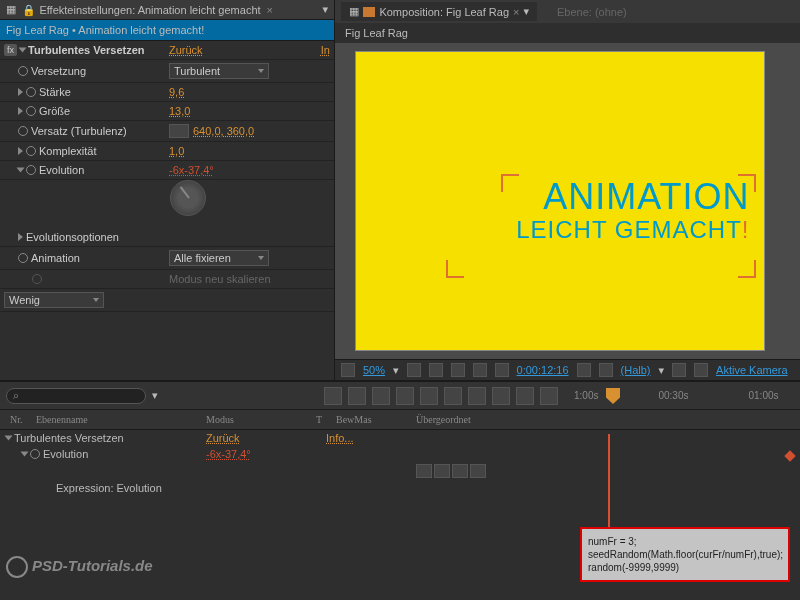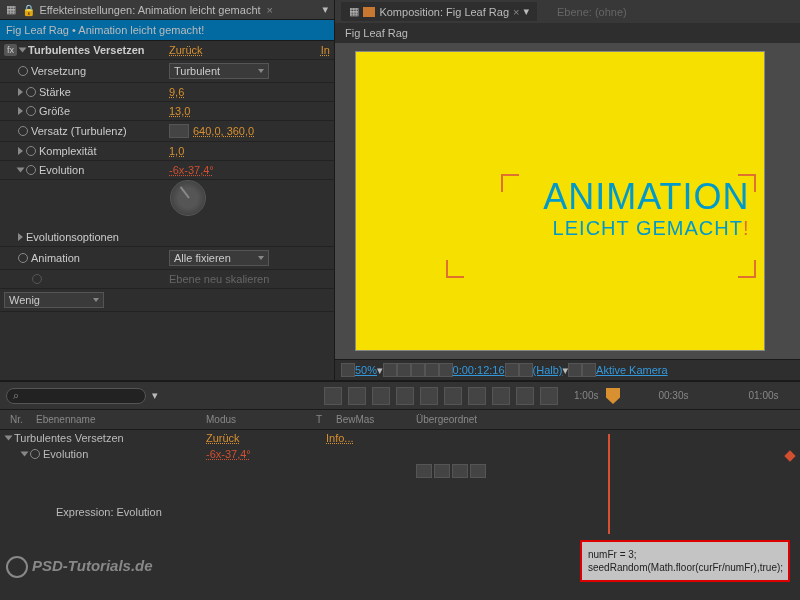--- a/index.html
+++ b/index.html
@@ -25,36 +25,36 @@
 .right-panel { flex: 1; display: flex; flex-direction: column; background: #262626; }
 .comp-tabs { display: flex; background: #383838; padding: 2px 6px; gap: 12px; }
 .comp-tab { padding: 3px 8px; display: flex; align-items: center; gap: 4px; }
 .comp-tab.active { background: #2e2e2e; }
 .folder-icon { width: 12px; height: 10px; background: #c87830; display: inline-block; }
 .x-close { color: #888; cursor: pointer; }
 .subtab { padding: 4px 10px; background: #2e2e2e; }
 .viewport { flex: 1; background: #4a4a4a; display: flex; justify-content: center; padding: 8px 24px 0 8px; }
 .canvas { width: 410px; height: 300px; background: #f5e000; position: relative; border: 1px solid #888; }
 .anim-text { position: absolute; color: #0099cc; font-size: 36px; font-weight: 400; letter-spacing: 1px; text-align: right; right: 14px; top: 125px; line-height: 1.1; font-family: 'Arial Narrow', sans-serif; }
-.anim-text .line2 { font-size: 20px; }
+.anim-text .line2 { font-size: 24px; }
 .anim-text .excl { color: #e07030; }
 .bracket-tl { position: absolute; top: 122px; left: 145px; width: 18px; height: 18px; border-top: 2px solid #e07030; border-left: 2px solid #e07030; }
 .bracket-tr { position: absolute; top: 122px; right: 8px; width: 18px; height: 18px; border-top: 2px solid #e07030; border-right: 2px solid #e07030; }
 .bracket-bl { position: absolute; top: 208px; left: 90px; width: 18px; height: 18px; border-bottom: 2px solid #e07030; border-left: 2px solid #e07030; }
 .bracket-br { position: absolute; top: 208px; right: 8px; width: 18px; height: 18px; border-bottom: 2px solid #e07030; border-right: 2px solid #e07030; }
-.viewport-bar { display: flex; align-items: center; padding: 3px 6px; background: #2e2e2e; border-top: 1px solid #1a1a1a; }
+.viewport-bar { display: flex; align-items: center; padding: 3px 6px; gap: 8px; background: #2e2e2e; border-top: 1px solid #1a1a1a; }
 .vb-item { color: #3399dd; text-decoration: underline; }
 .vb-icon { width: 14px; height: 14px; background: #444; border: 1px solid #555; display: inline-block; }
 .timeline { flex: 1; display: flex; flex-direction: column; background: #2e2e2e; border-top: 2px solid #1a1a1a; }
 .tl-toolbar { display: flex; align-items: center; padding: 4px 6px; gap: 6px; background: #333; border-bottom: 1px solid #1a1a1a; }
 .search-box { background: #222; border: 1px solid #555; border-radius: 8px; width: 140px; height: 16px; padding: 0 6px; color: #888; position: relative; }
 .search-box::before { content: '⌕'; color: #888; margin-right: 4px; }
 .tl-icon { width: 18px; height: 18px; background: #444; border: 1px solid #555; display: inline-block; }
 .tl-headers { display: flex; padding: 2px 6px; background: #333; border-bottom: 1px solid #1a1a1a; font-size: 10px; color: #888; }
-.tlh-col { padding: 2px 4px; }
+.tlh-col { padding: 2px 4px; font-family: Liberation Serif, serif; }
 .tl-row { display: flex; align-items: center; padding: 2px 6px; }
 .tl-name { flex: 0 0 200px; display: flex; align-items: center; gap: 3px; }
 .tl-modus { flex: 0 0 120px; color: #d89030; text-decoration: underline dotted; }
 .tl-info { color: #d89030; text-decoration: underline dotted; }
 .time-ruler { display: flex; padding: 4px 10px; background: #333; gap: 60px; font-size: 10px; color: #888; position: relative; }
 .marker { position: absolute; left: 42px; top: 2px; width: 14px; height: 16px; background: #d89030; clip-path: polygon(0 0, 100% 0, 100% 60%, 50% 100%, 0 60%); }
 .playhead { position: absolute; left: 47px; top: 18px; width: 2px; height: 100px; background: #d85030; }
 .expr-box { position: absolute; right: 10px; bottom: 18px; width: 210px; background: #c4c4c4; color: #222; border: 2px solid #d00; padding: 6px; font-family: monospace; font-size: 10px; line-height: 1.3; }
 .watermark { position: absolute; left: 6px; bottom: 22px; color: #888; font-size: 15px; font-weight: bold; font-style: italic; }
 .watermark .globe { width: 22px; height: 22px; border: 2px solid #888; border-radius: 50%; display: inline-block; vertical-align: middle; margin-right: 4px; position: relative; }
@@ -154,21 +154,21 @@
           <span class="stopwatch"></span>
           <span>Animation</span>
         </span>
         <span class="dropdown">Alle fixieren</span>
       </div>
 
       <div class="effect-row">
         <span class="effect-name" style="padding-left:28px; color:#666">
           <span class="stopwatch" style="border-color:#555"></span>
         </span>
-        <span style="color:#666">Ebene neu skalieren</span>
+        <span style="color:#666">Modus neu skalieren</span>
       </div>
 
       <div class="effect-row">
         <span class="dropdown">Wenig</span>
       </div>
     </div>
 
     <div class="right-panel">
       <div class="comp-tabs">
         <div class="comp-tab active">
@@ -275,28 +275,29 @@
     <div class="tl-row">
       <span class="tl-name"></span>
       <div class="small-btns">
         <span class="sm-btn"></span>
         <span class="sm-btn"></span>
         <span class="sm-btn"></span>
         <span class="sm-btn"></span>
       </div>
     </div>
 
-    <div class="tl-row" style="margin-top:24px">
+    <div class="tl-row" style="margin-top:0">
       <span style="padding-left:50px">Expression: Evolution</span>
     </div>
 
     <div class="playhead" style="left:608px; top:52px"></div>
 
     <div class="expr-box">
       <div>numFr = 3;</div>
       <div>seedRandom(Math.floor(curFr/numFr),true);</div>
+      <div>random(-9999,9999)</div>
     </div>
 
     <div class="watermark">
       <span class="globe"></span><span>PSD-Tutorials.de</span>
     </div>
   </div>
 </div>
 
 </body></html>

